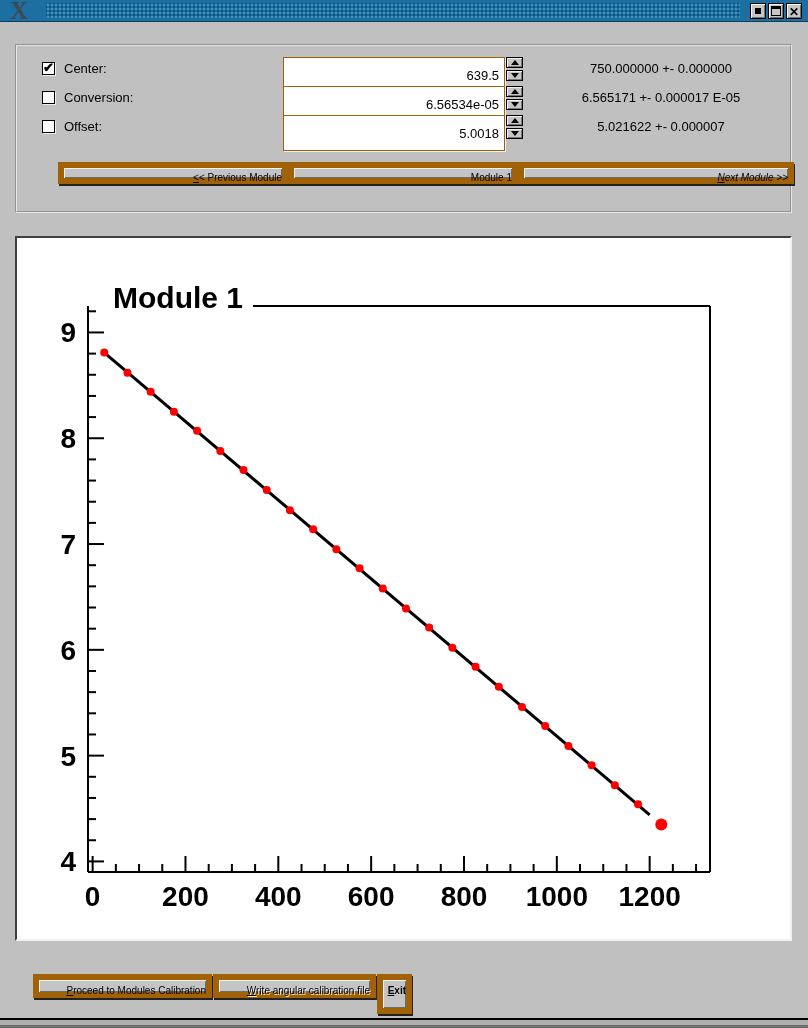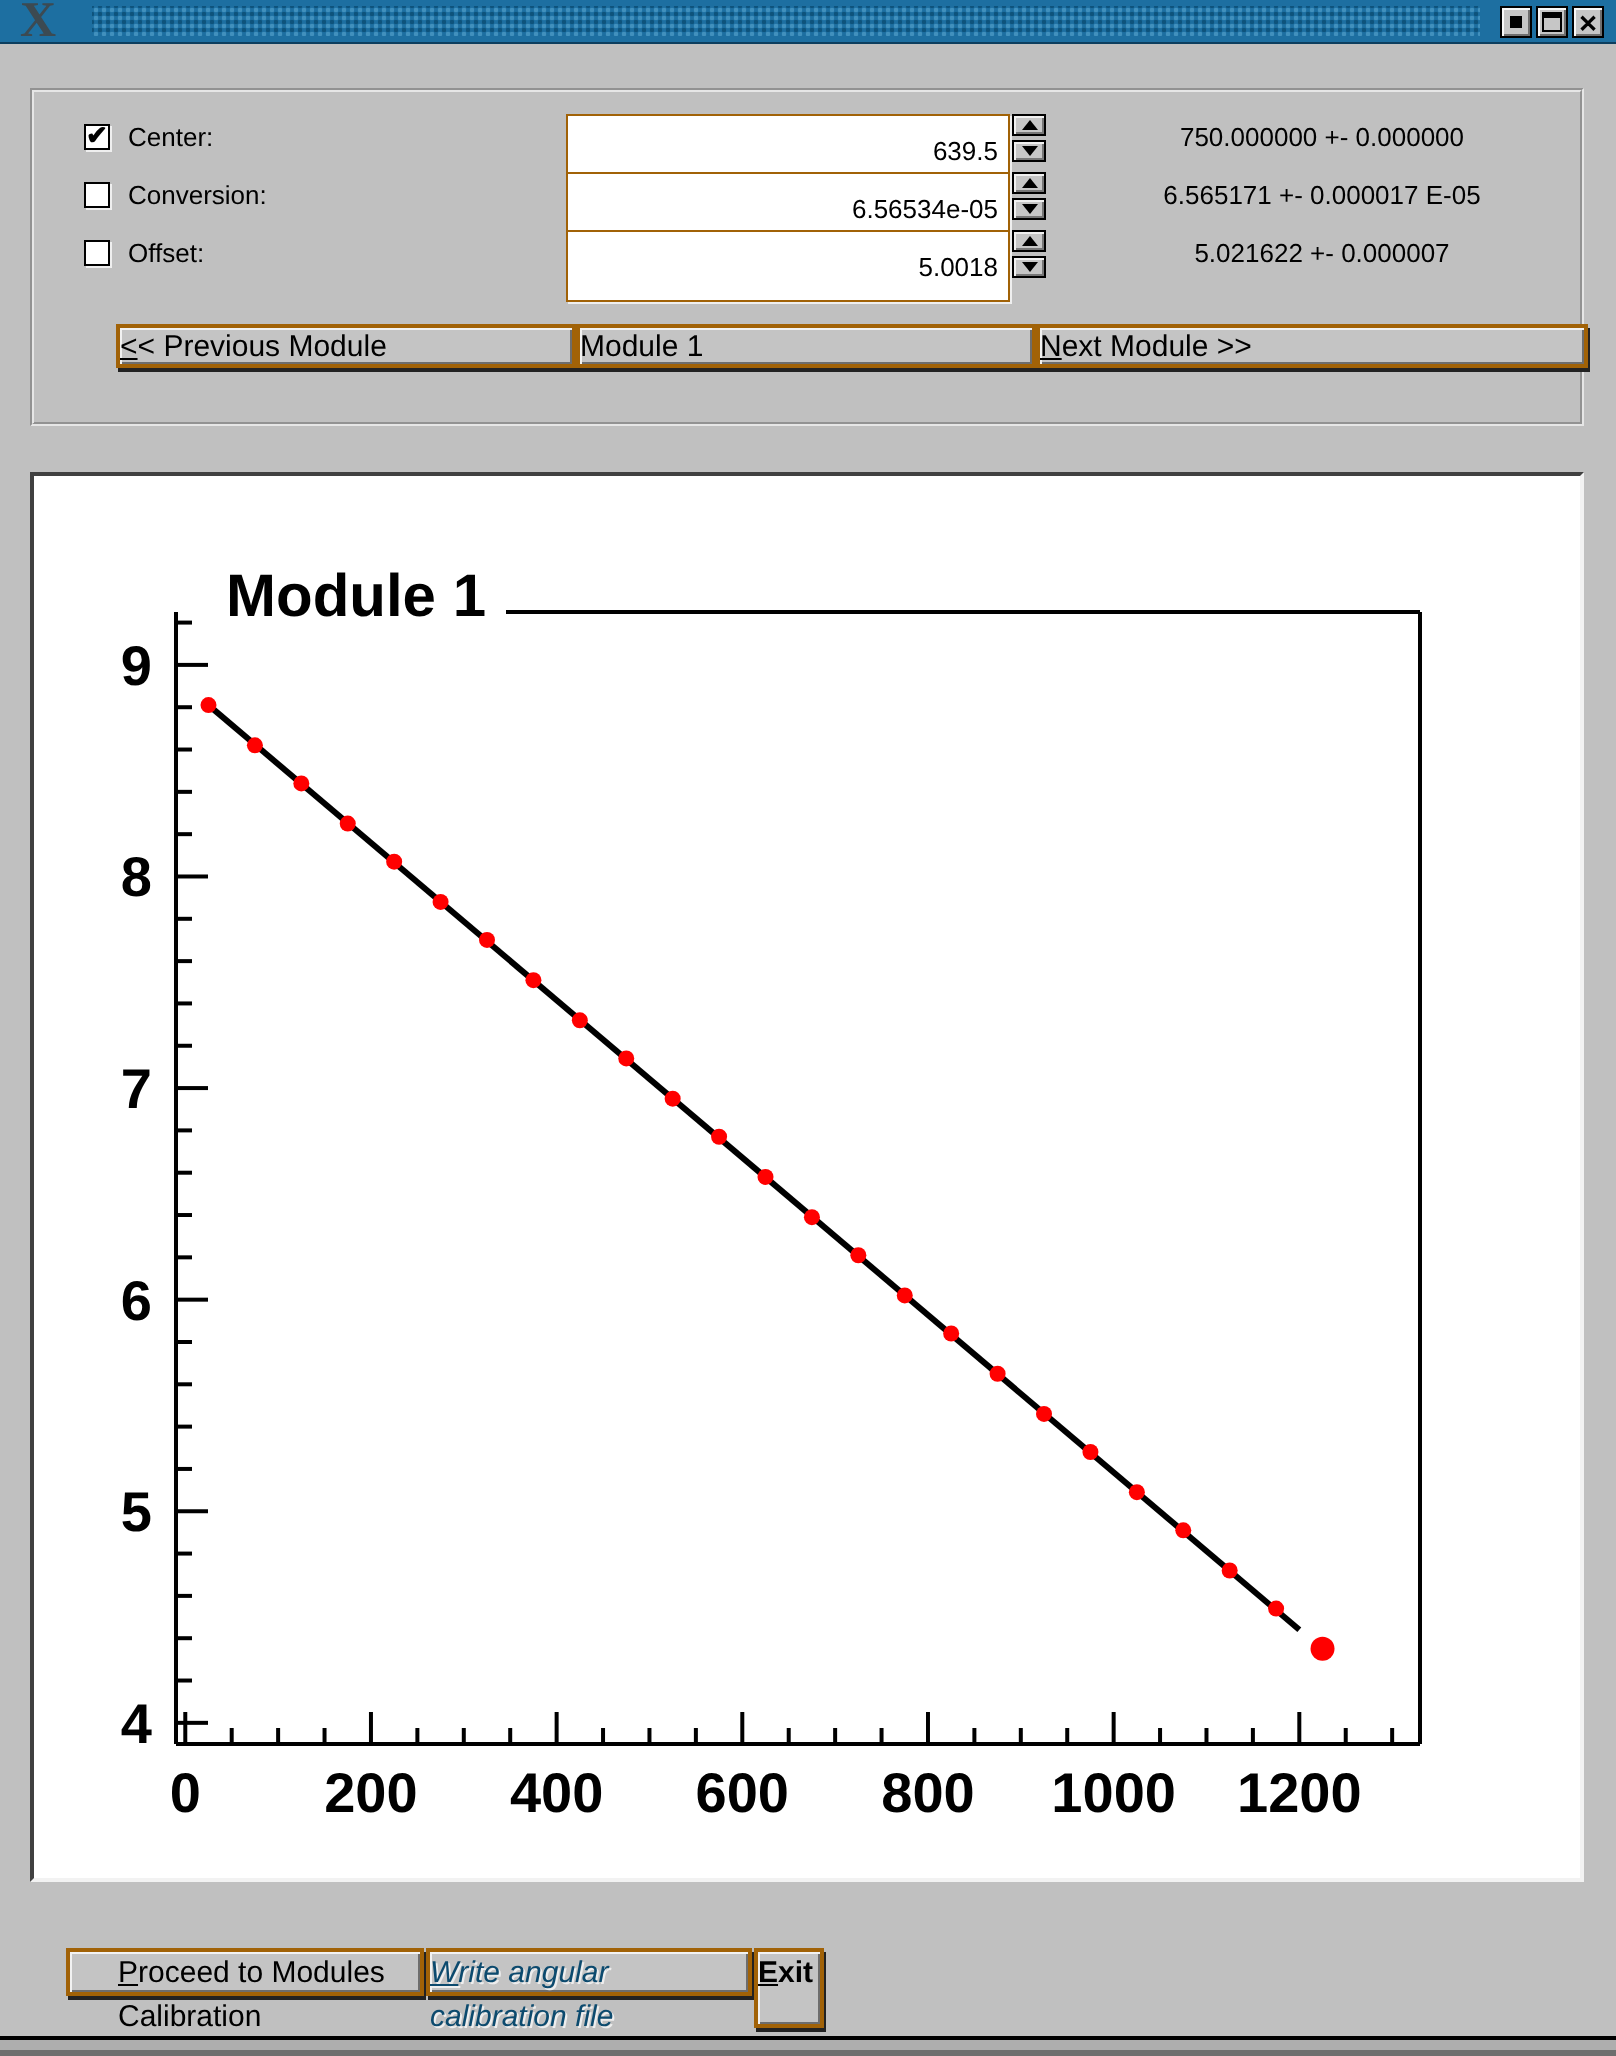--- a/index.html
+++ b/index.html
@@ -38,35 +38,35 @@
   .spin { position:absolute; left:489px; top:0; width:17px; height:24px; }
   .spinbtn { position:absolute; left:0; width:17px; height:11px; background:#c6c6c6;
     border:1px solid #000; box-shadow: inset 1px 1px 0 #f0f0f0, inset -1px -1px 0 #777; }
   .spinbtn.up { top:0; } .spinbtn.down { top:13px; }
   .tri-up { display:block; width:0; height:0; margin:2px auto 0;
     border-left:4px solid rgba(0,0,0,0); border-right:4px solid rgba(0,0,0,0); border-bottom:5px solid #000; }
   .tri-down { display:block; width:0; height:0; margin:2px auto 0;
     border-left:4px solid rgba(0,0,0,0); border-right:4px solid rgba(0,0,0,0); border-top:5px solid #000; }
   .cresult { position:absolute; left:513px; top:0; width:262px; text-align:center; line-height:24px; }
   
-  .btn { position:absolute; height:22px; background:#c4c4c4; border:2px solid #a16207;
+  .btn { position:absolute; height:22px; background:#c4c4c4; border:6px solid #a16207;
     box-shadow: inset 1px 1px 0 #f2f2f2, inset -1px -1px 0 #6d6d6d, 1px 2px 0 #222;
-    text-align:left; line-height:20px; font-size:15px; cursor:default; }
+    text-align:right; line-height:20px; font-size:10px; cursor:default; }
   .mn { text-decoration:underline; }
   .nav-prev { left:41px;  top:116px; width:230px; }
   .nav-cur  { left:271px; top:116px; width:230px; }
-  .nav-next { left:501px; top:116px; width:276px; }
+  .nav-next { left:501px; top:116px; width:276px;font-style:italic; }
   
   .plot-panel { position:absolute; left:15px; top:236px; width:777px; height:705px;
     background:#fff; border:2px solid; border-color:#404040 #f2f2f2 #f2f2f2 #404040; }
   .plot-panel svg { display:block; }
   
   .foot-proceed { left:33px;  top:974px; width:179px; height:24px; line-height:22px;padding-left:24px; }
   .foot-write   { left:213px; top:974px; width:163px; height:24px; line-height:22px;
-    color:#0c4a6e; text-shadow:1px 1px 0 #eee;font-style:italic; }
+    color:#000000; text-shadow:1px 1px 0 #eee; }
   .foot-exit    { left:377px; top:974px; width:35px; height:40px; line-height:22px;font-weight:bold; }
   .bottom-edge { position:absolute; left:0; bottom:0; width:808px; height:10px;
     border-top:2px solid #000; background:#aeaeae; border-bottom:3px solid #6e6e6e; }
 </style>
 </head>
 <body>
 
 <div class="titlebar">
   <span class="x-logo">X</span>
   <div class="titlebar-dots"></div>

